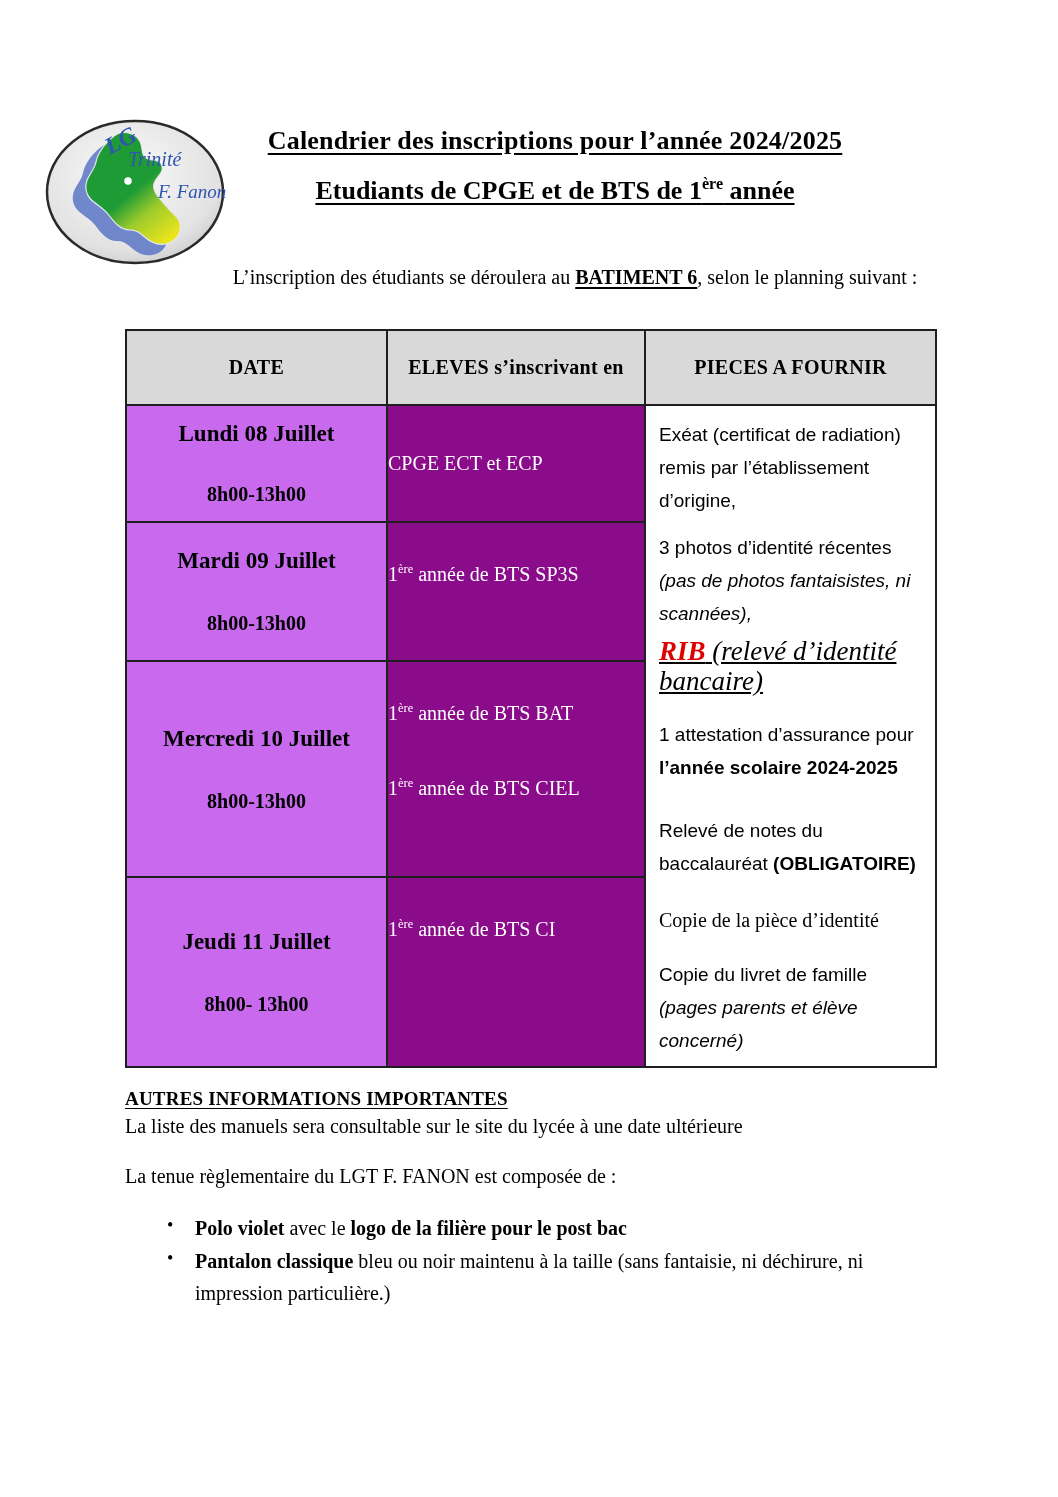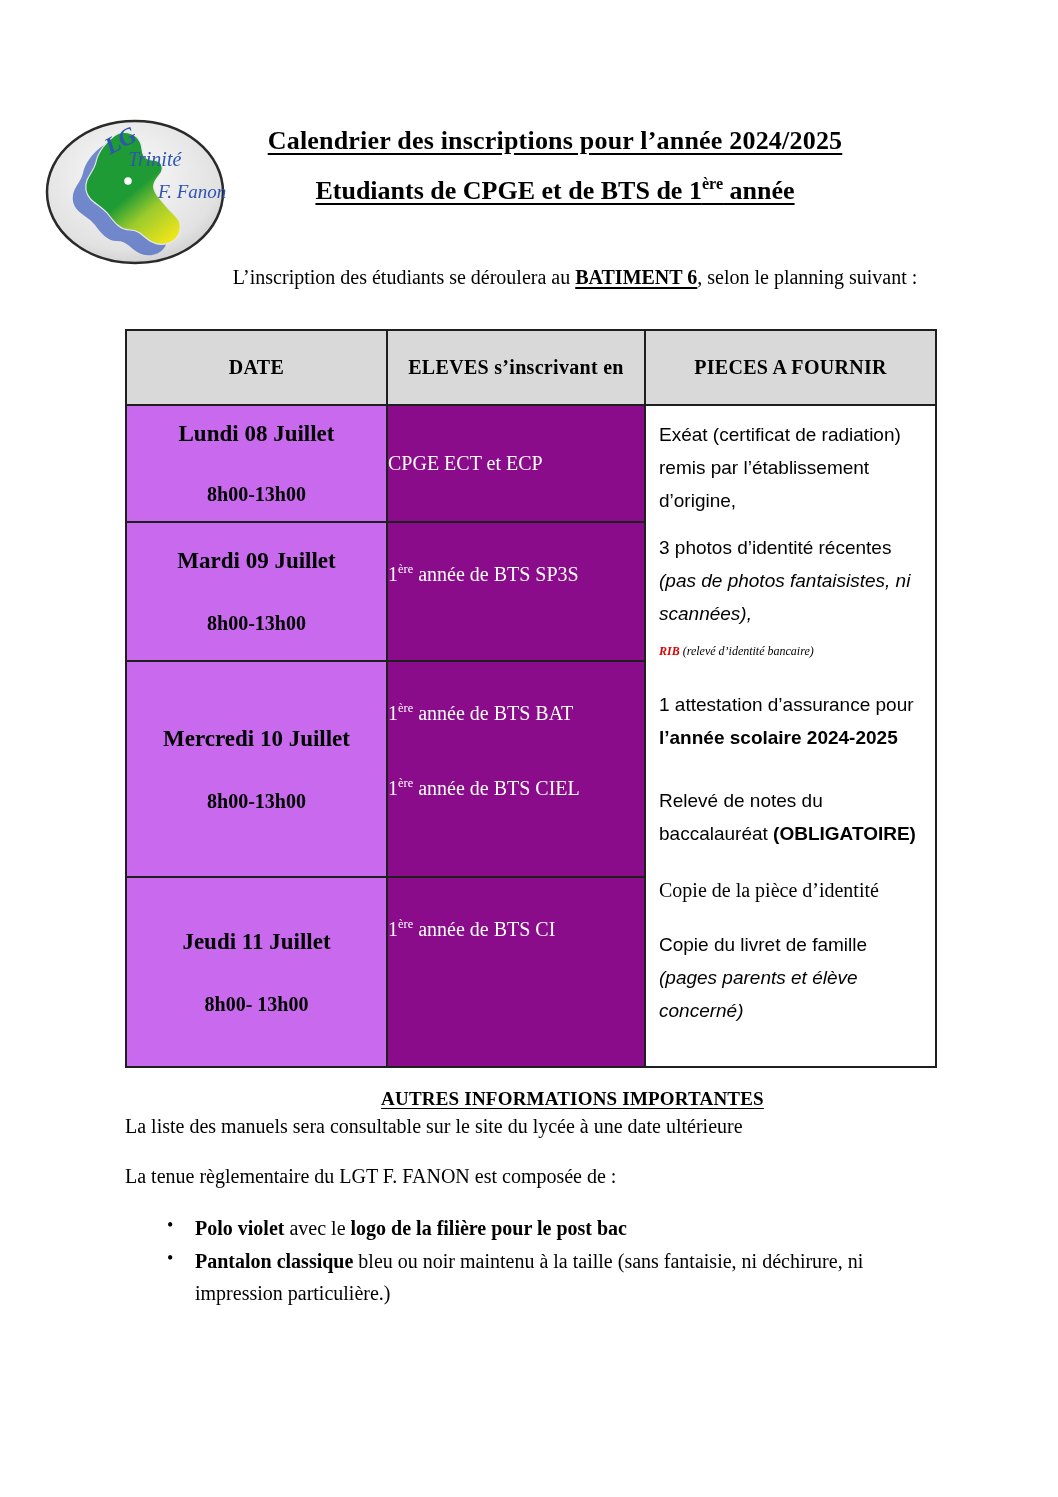--- a/index.html
+++ b/index.html
@@ -72,40 +72,40 @@
 
   td.pieces-cell {
     background:#ffffff; vertical-align:top;
     padding:12px 8px 8px 13px;
     font-family:"Liberation Sans", sans-serif;
     font-size:19px; line-height:33px;
   }
   .pieces-cell p { margin:0; }
   .p1 { margin-bottom:14px !important; }
   .p2 { margin-bottom:6px !important; }
-  .p3 { font-family:"Liberation Serif", serif; font-size:12px; line-height:30px;
-        font-style:italic; margin-bottom:22px !important; }
+  .p3 { font-family:"Liberation Serif", serif; font-size:27px; line-height:30px;
+        font-style:italic; margin-bottom:22px !important;text-decoration:underline; }
   .p3 .rib { color:#DF0000; font-weight:bold; }
   .p4 { margin-bottom:30px !important; }
   .p5 { margin-bottom:26px !important; }
   .p6 { font-family:"Liberation Serif", serif; font-size:20px; line-height:28px;
         margin-bottom:24px !important; }
   .italic { font-style:italic; }
   .bold { font-weight:bold; }
 
   
   tr.r1 td { height:117px; }
   tr.r2 td { height:139px; }
   tr.r3 td { height:216px; }
   tr.r4 td { height:190px; }
 
   
   .footer-heading {
     position:absolute; left:125px; top:1088px; width:895px;
-    text-align:center; font-size:19px; font-weight:bold;
+    font-size:19px; font-weight:bold;
     text-decoration:underline; text-underline-offset:3px;
     letter-spacing:0.2px;
   }
   .footer-body { position:absolute; left:125px; top:1112px; width:895px; font-size:20px; }
   .footer-body p { margin-bottom:22px; line-height:1.4; }
   ul.uniform { list-style:none; margin-top:4px; }
   ul.uniform li {
     position:relative; padding-left:70px; padding-right:120px;
     line-height:1.6; margin-bottom:1px;
   }

